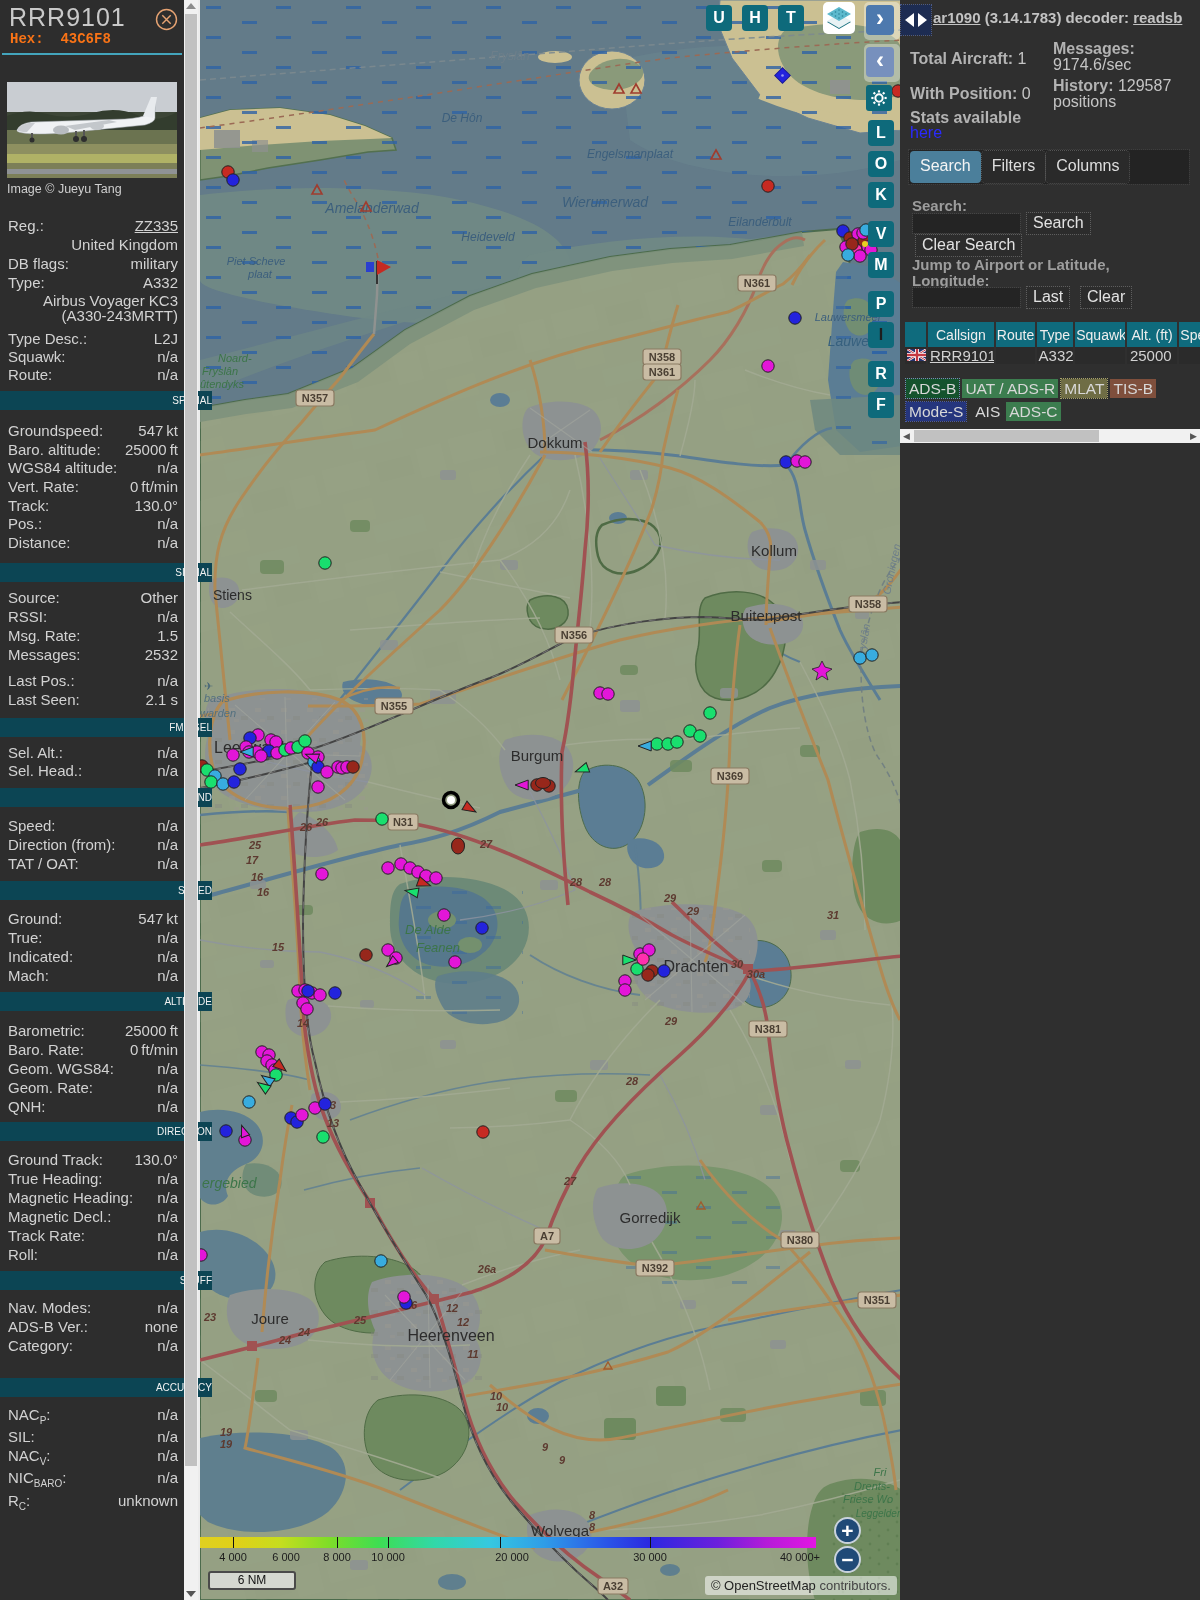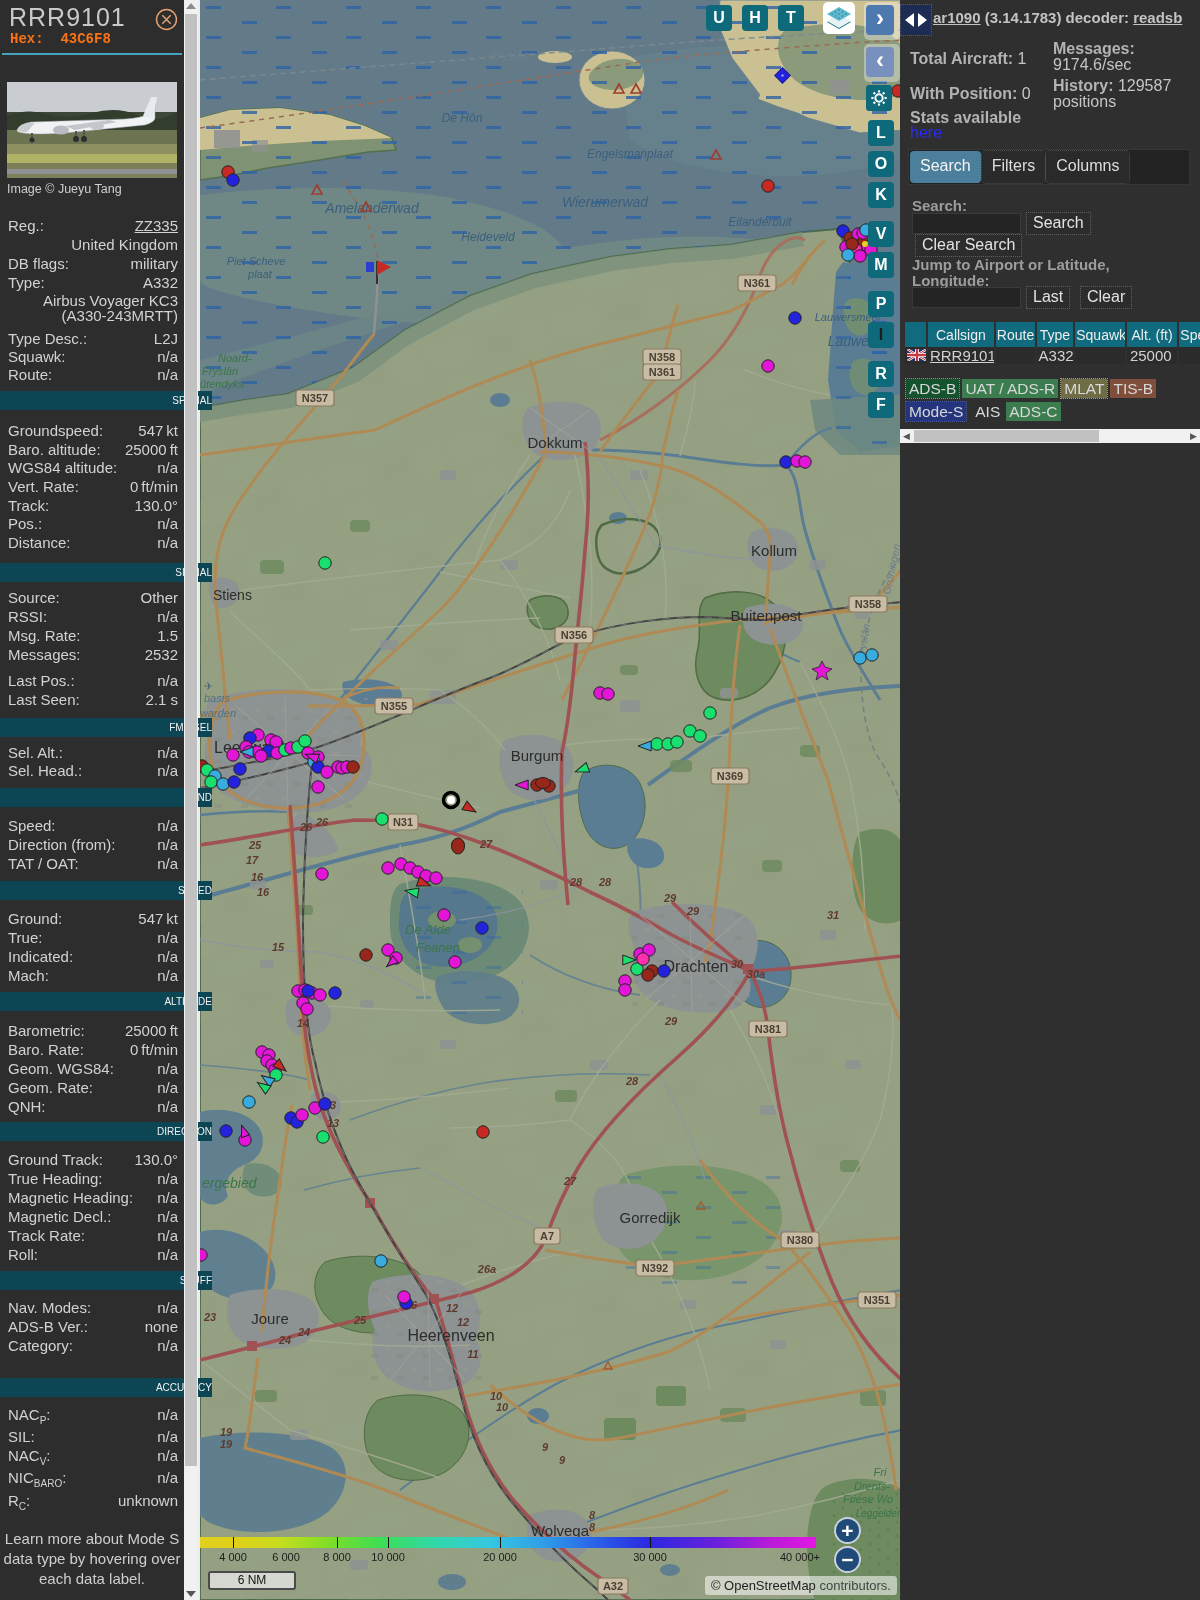--- a/index.html
+++ b/index.html
@@ -625,21 +625,21 @@
 <div id="legend"></div>
 <div class="ltick" style="left:33px"></div>
 <div class="ltick" style="left:137px"></div>
 <div class="ltick" style="left:188px"></div>
 <div class="ltick" style="left:300px"></div>
 <div class="ltick" style="left:450px"></div>
 <div class="llab" style="left:33px">4 000</div>
 <div class="llab" style="left:86px">6 000</div>
 <div class="llab" style="left:137px">8 000</div>
 <div class="llab" style="left:188px">10 000</div>
-<div class="llab" style="left:300px">20 000</div>
+<div class="llab" style="left:312px">20 000</div>
 <div class="llab" style="left:450px">30 000</div>
 <div class="llab" style="left:600px">40 000+</div>
 <div id="scalebar">6 NM</div>
 <div id="attrib">© OpenStreetMap <span style="color:#444">contributors.</span></div>
 <div class="zbtn" style="left:634px;top:1517px">+</div>
 <div class="zbtn" style="left:634px;top:1546px">−</div>
 </div>
 <div id="sidebar">
 <div class="title">RRR9101</div>
 <svg style="position:absolute;right:6px;top:8px" width="23" height="23" viewBox="0 0 24 24">
@@ -770,21 +770,20 @@
 <div class="rv" style="top:1492px">unknown</div>
 <div class="sh" style="top:391px">SPATIAL</div>
 <div class="sh" style="top:563px">SIGNAL</div>
 <div class="sh" style="top:718px">FMS SEL</div>
 <div class="sh" style="top:788px">WIND</div>
 <div class="sh" style="top:881px">SPEED</div>
 <div class="sh" style="top:992px">ALTITUDE</div>
 <div class="sh" style="top:1122px">DIRECTION</div>
 <div class="sh" style="top:1271px">STUFF</div>
 <div class="sh" style="top:1378px">ACCURACY</div>
-<div class="learn">Learn more about Mode S<br>data type by hovering over<br>each data label.</div>
 </div>
 <div id="sbscroll">
 <div style="position:absolute;top:3px;left:2px;width:0;height:0;border-left:5px solid transparent;border-right:5px solid transparent;border-bottom:6px solid #8c8c8c"></div>
 <div id="sbthumb"></div>
 <div style="position:absolute;bottom:3px;left:2px;width:0;height:0;border-left:5px solid transparent;border-right:5px solid transparent;border-top:6px solid #555"></div>
 </div>
 <div id="rpanel">
 <div id="ppw">
       <svg width="22" height="14" viewBox="0 0 22 14">
         <path d="M9,0 L9,14 L0,7 Z" fill="#fff"></path>

